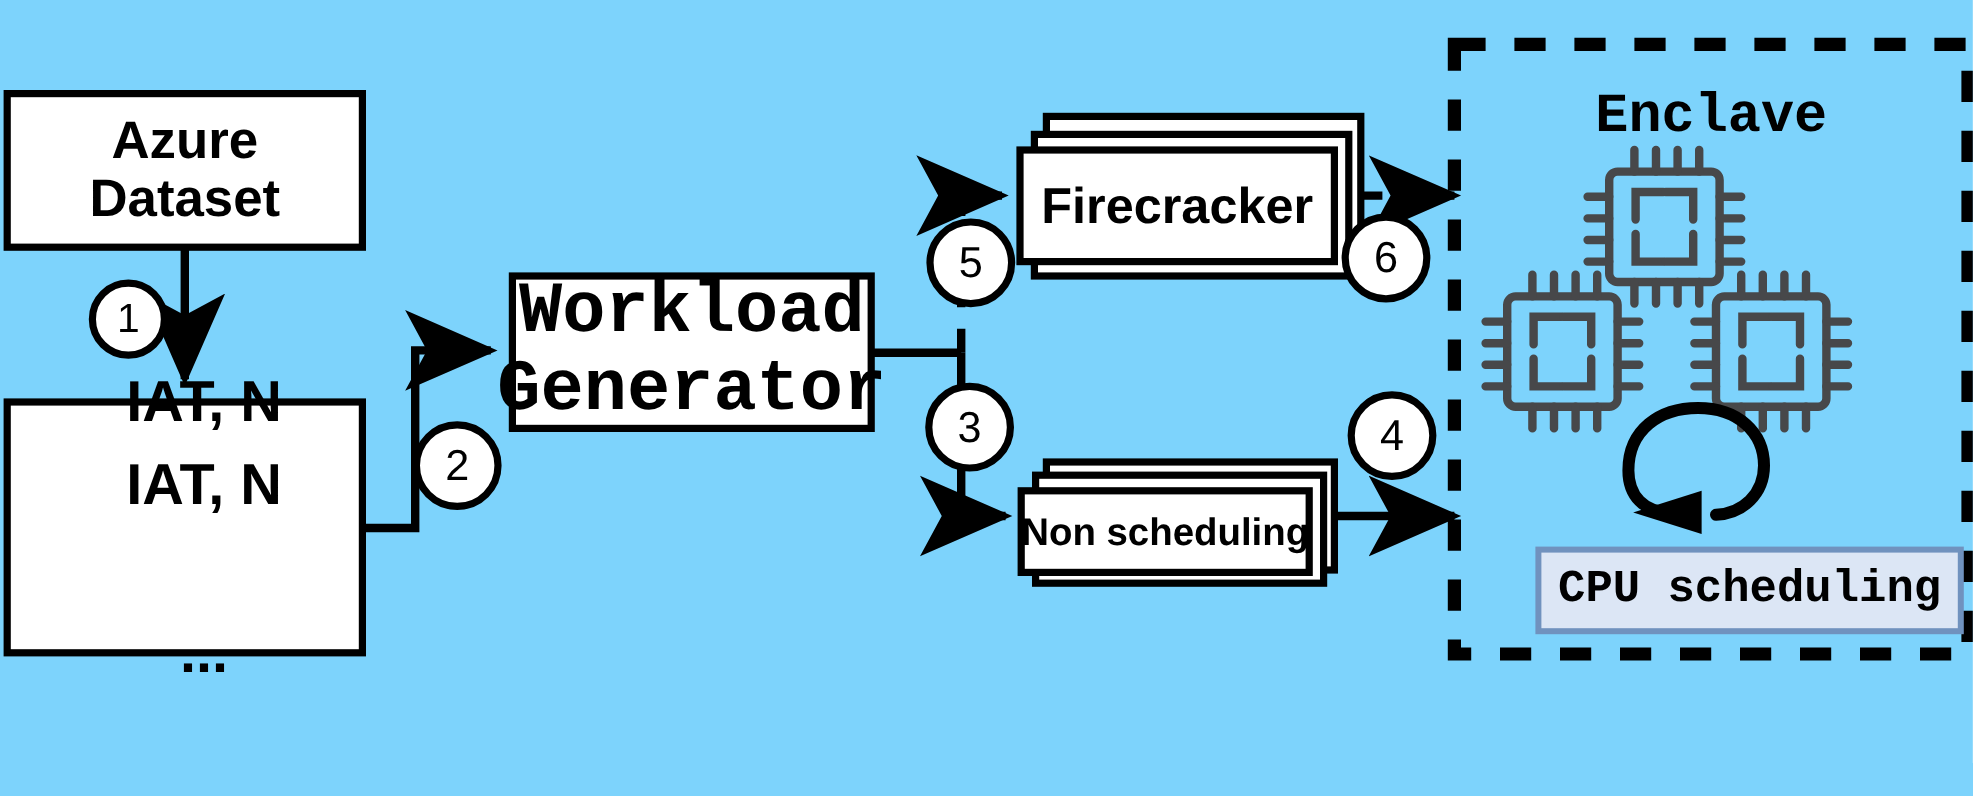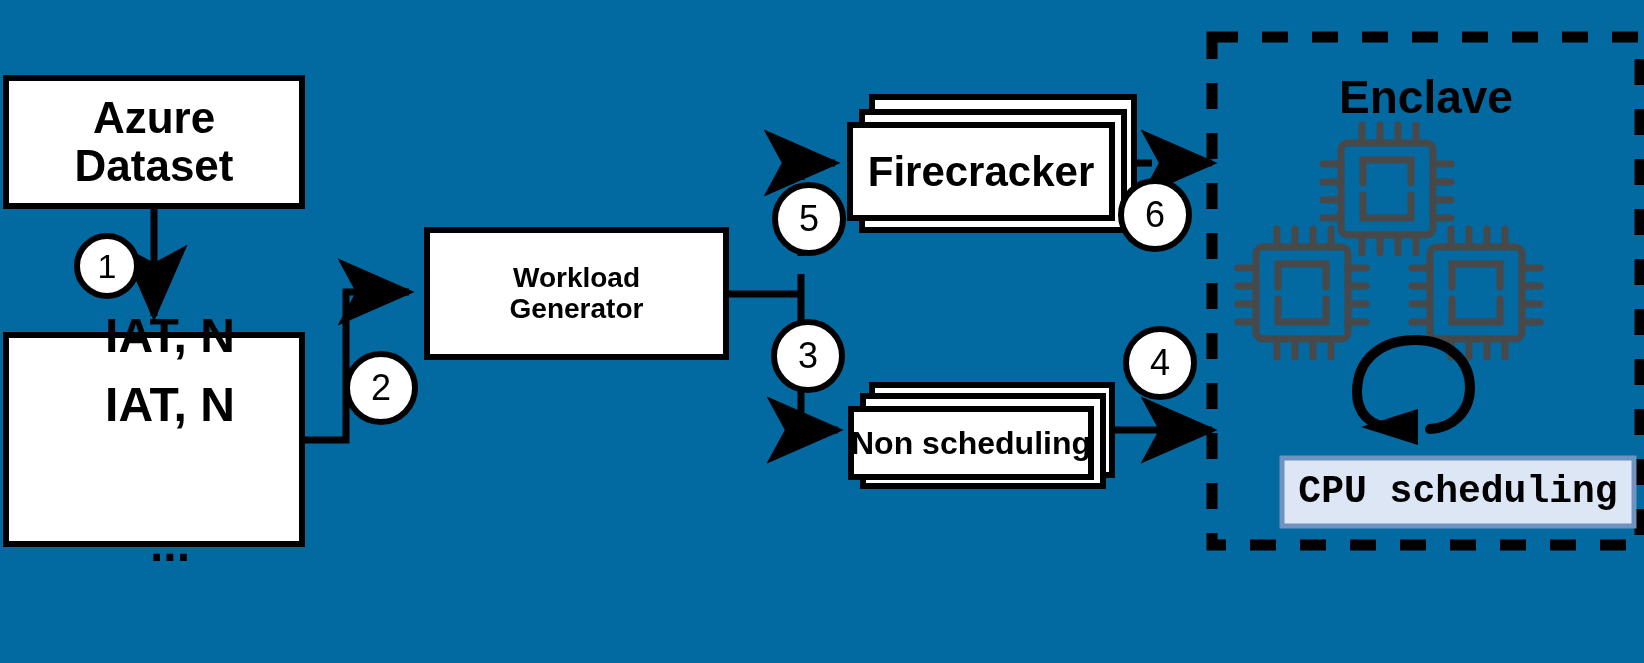--- a/index.html
+++ b/index.html
@@ -1,17 +1,17 @@
 <!DOCTYPE html>
 <html><head>
 <meta charset="utf-8">
 <style>
   html,body{margin:0;padding:0;background:#ffffff;}
   body{width:1644px;height:663px;overflow:hidden;font-family:"Liberation Sans",sans-serif;}
-  #stage{position:relative;width:1644px;height:663px;background:#0369a1;}
+  #stage{position:relative;width:1644px;height:663px;background:#7dd3fc;}
   svg.layer{position:absolute;left:0;top:0;width:1644px;height:663px;}
 
   .node-label{
     position:absolute;
     display:flex;align-items:center;justify-content:center;
     text-align:center;
     font-family:"Liberation Sans",sans-serif;
     font-weight:bold;
     color:#000;
     line-height:1.08;
@@ -117,28 +117,28 @@
   </svg>
 
   <div class="node-label" style="left:6px;top:78px;width:296px;height:128px;font-size:44px;">Azure
 Dataset</div>
 
   <div class="node-label" style="left:22px;top:345px;width:296px;height:190px;font-size:48px;line-height:1.45;">IAT, N
 IAT, N
 
 ...</div>
 
-  <div class="node-label" style="left:427px;top:230px;width:299px;height:127px;font-size:28px;">Workload
+  <div class="node-label" style="left:427px;top:230px;width:299px;height:127px;font-size:60px;font-family:Liberation Mono, monospace;">Workload
 Generator</div>
 
   <div class="node-label" style="left:850px;top:125px;width:262px;height:93px;font-size:42px;">Firecracker</div>
 
   <div class="node-label" style="left:851px;top:409px;width:240px;height:68px;font-size:32px;">Non scheduling</div>
 
-  <div class="node-label" style="left:1212px;top:68px;width:428px;height:60px;font-size:46px;">Enclave</div>
+  <div class="node-label" style="left:1212px;top:68px;width:428px;height:60px;font-size:46px;font-family:Liberation Mono, monospace;">Enclave</div>
 
   <div class="node-label" style="left:1282px;top:458px;width:352px;height:68px;font-size:38px;font-family:Liberation Mono, monospace;">CPU scheduling</div>
 
   <svg class="layer" viewBox="0 0 1644 663">
     <circle cx="107" cy="266" r="30" fill="#fff" stroke="#000" stroke-width="6"></circle>
     <circle cx="381" cy="388" r="34" fill="#fff" stroke="#000" stroke-width="6"></circle>
     <circle cx="808" cy="356" r="34" fill="#fff" stroke="#000" stroke-width="6"></circle>
     <circle cx="1160" cy="363" r="34" fill="#fff" stroke="#000" stroke-width="6"></circle>
     <circle cx="809" cy="219" r="34" fill="#fff" stroke="#000" stroke-width="6"></circle>
     <circle cx="1155" cy="215" r="34" fill="#fff" stroke="#000" stroke-width="6"></circle>

